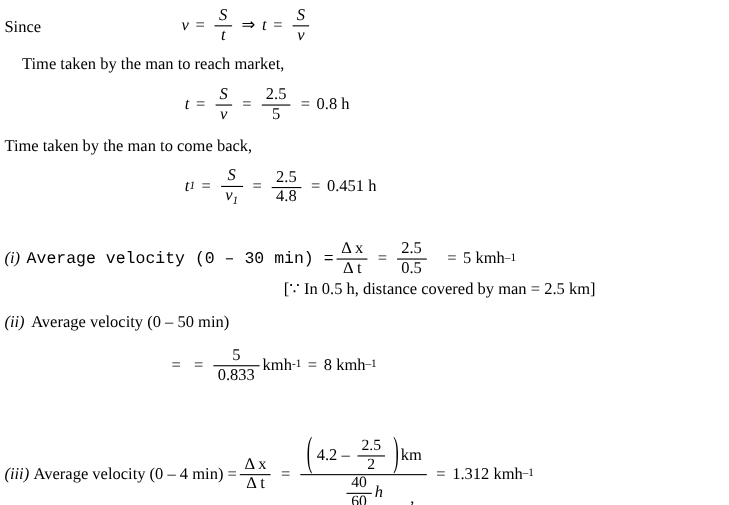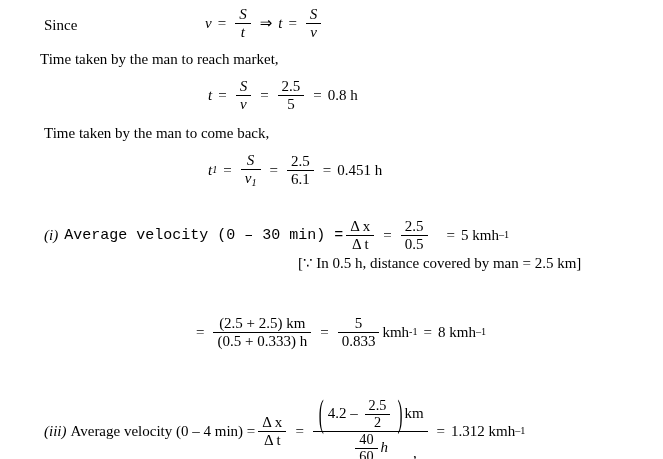--- a/index.html
+++ b/index.html
@@ -13,21 +13,20 @@
     font-family: "Liberation Serif", serif;
     font-size: 15px;
     color: #000000;
     position: relative;
     overflow: hidden;
   }
   .page {
     position: relative;
     width: 554px;
     height: 459px;
-    margin-left: 40px;
   }
   .ln {
     position: absolute;
     white-space: nowrap;
     line-height: 1;
   }
   .it { font-style: italic; }
   .sub {
     font-size: 0.68em;
     vertical-align: -0.3em;
@@ -98,21 +97,21 @@
       <span class="op">⇒</span>
       <span class="it">t</span>
       <span class="op">=</span>
       <span class="frac">
         <span class="num it">S</span>
         <span class="den it">v</span>
       </span>
     </span>
   </div>
 
-  <div class="ln" style="left:0; top:52px;">
+  <div class="ln" style="left:20px; top:52px;">
     <span>Time taken by the man to reach market,</span>
   </div>
 
   <div class="ln" style="left:168px; top:78px;">
     <span class="eqrow">
       <span class="it">t</span>
       <span class="op">=</span>
       <span class="frac">
         <span class="num it">S</span>
         <span class="den it">v</span>
@@ -136,21 +135,21 @@
       <span class="it">t</span>
         <span class="sub">1</span>
       <span class="op">=</span>
       <span class="frac">
         <span class="num it">S</span>
         <span class="den"><span class="it">v</span><span class="sub">1</span></span>
       </span>
       <span class="op">=</span>
       <span class="frac">
         <span class="num">2.5</span>
-        <span class="den">6.1</span>
+        <span class="den">4.8</span>
       </span>
       <span class="op">=</span>
       <span>0.451 h</span>
     </span>
   </div>
 
   <div class="ln" style="left:4px; top:218px;">
     <span class="eqrow">
       <span class="it">(i)</span>
       <span style="margin-left:6px;font-family:Liberation Mono, monospace;">Average velocity (0 – 30 min) =</span>
@@ -166,28 +165,30 @@
       <span class="op" style="margin-left:16px;">=</span>
       <span>5 kmh</span>
         <span class="sup">–1</span>
     </span>
   </div>
 
   <div class="ln" style="left:258px; top:256px;text-align:right;">
     <span>[∵ In 0.5 h, distance  covered by man = 2.5 km]</span>
   </div>
 
+  <div class="ln" style="left:4px; top:286px;">
+    <span class="eqrow">
+      <span class="it">(ii)</span>
+      <span style="margin-left:6px;">Average velocity (0 – 50 min)</span>
+    </span>
+  </div>
 
   <div class="ln" style="left:150px; top:315px;">
     <span class="eqrow">
       <span class="op">=</span>
-      <span class="frac">
-        <span class="num">(2.5 + 2.5) km</span>
-        <span class="den">(0.5 + 0.333) h</span>
-      </span>
       <span class="op">=</span>
       <span class="frac">
         <span class="num">5</span>
         <span class="den">0.833</span>
       </span>
       <span>kmh</span>
         <span class="sup">-1</span>
       <span class="op">=</span>
       <span>8 kmh</span>
         <span class="sup">–1</span>

